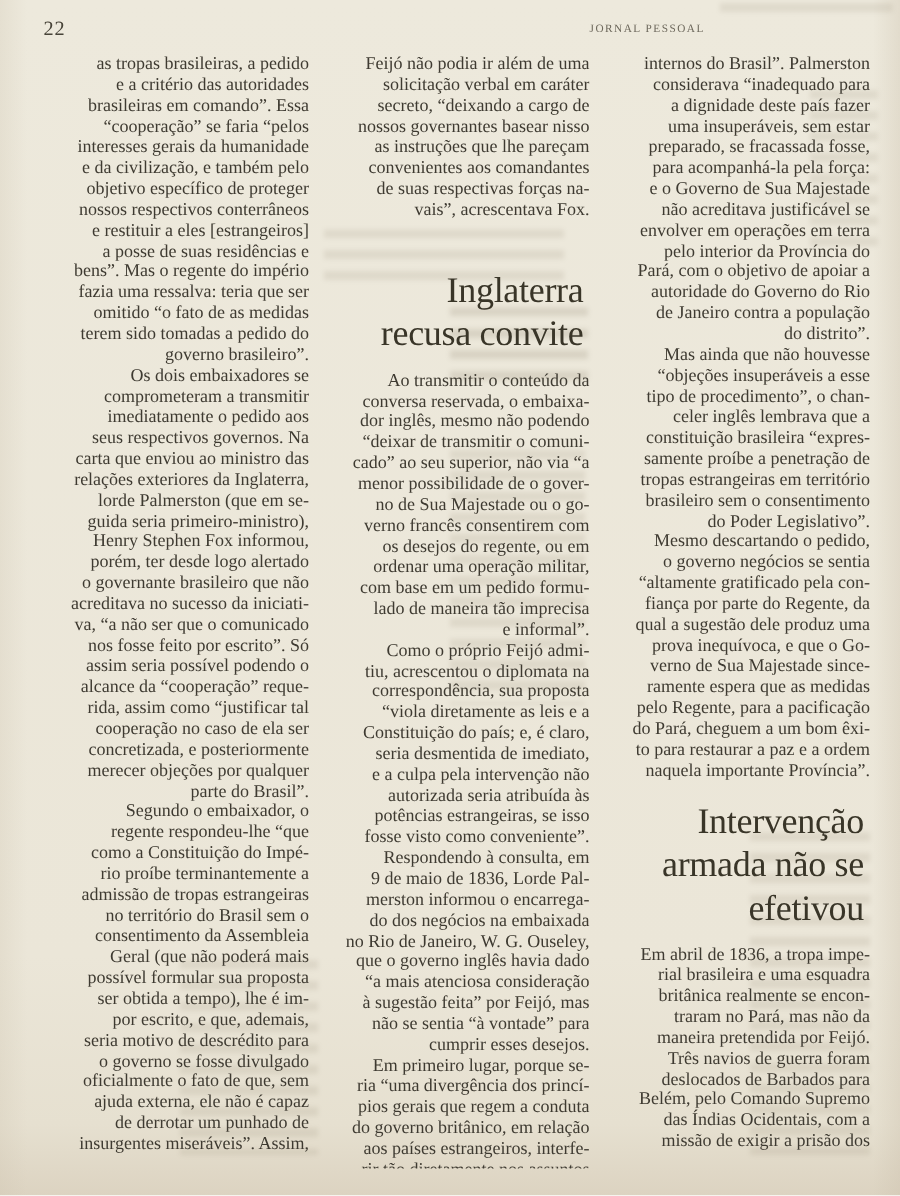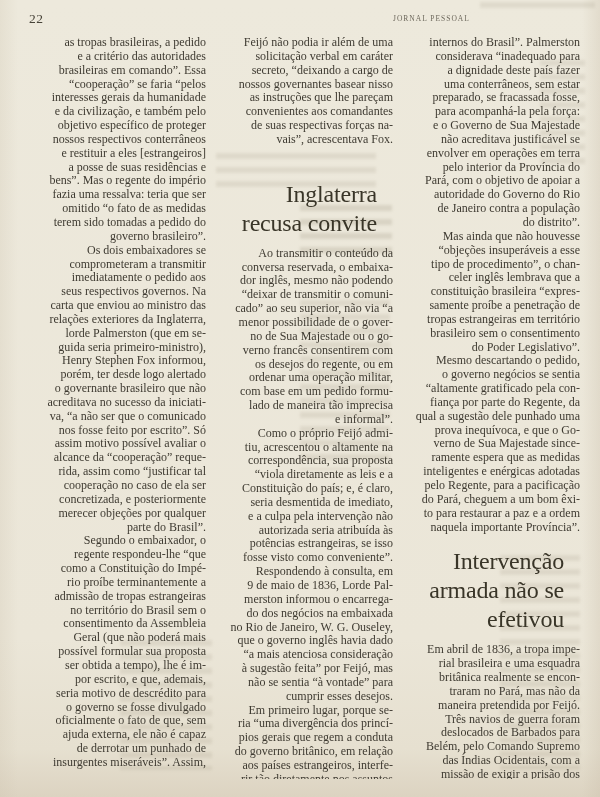--- a/index.html
+++ b/index.html
@@ -29,21 +29,21 @@
     position: absolute; left: 30px; top: 36px; right: 20px; bottom: 18px;
     display: flex; gap: 11px; overflow: hidden;
   }
   .column { flex: 1 1 0; min-width: 0; overflow: hidden; }
   .para { margin: 0; }
   .line {
     font-size: 12px; line-height: 13.85px;
     color: #3e3a31; white-space: nowrap;
   }
   .para.indent .line:first-child { padding-left: 13px; font-family: Liberation Serif, serif; }
-  .heading { margin: 16px; padding: 0; }
+  .heading { margin: 4px; padding: 0; }
   .col-1 .heading { margin-top: 33px; margin-bottom: 9px; }
   .col-2 .heading { margin-top: 13px; margin-bottom: 9px; }
   .heading-line {
     font-size: 24px; line-height: 29px; font-weight: 400;
     color: #393528; letter-spacing: -0.2px; white-space: nowrap;
   }
   
   .ghost {
     position: absolute; pointer-events: none;
     filter: blur(1.6px); opacity: .14;
@@ -96,21 +96,21 @@
           <div class="line">carta que enviou ao ministro das</div>
           <div class="line">relações exteriores da Inglaterra,</div>
           <div class="line">lorde Palmerston (que em se-</div>
           <div class="line">guida seria primeiro-ministro),</div>
           <div class="line">Henry Stephen Fox informou,</div>
           <div class="line">porém, ter desde logo alertado</div>
           <div class="line">o governante brasileiro que não</div>
           <div class="line">acreditava no sucesso da iniciati-</div>
           <div class="line">va, “a não ser que o comunicado</div>
           <div class="line">nos fosse feito por escrito”. Só</div>
-          <div class="line">assim motivo possível avaliar o</div>
+          <div class="line">assim seria possível podendo o</div>
           <div class="line">alcance da “cooperação” reque-</div>
           <div class="line">rida, assim como “justificar tal</div>
           <div class="line">cooperação no caso de ela ser</div>
           <div class="line">concretizada, e posteriormente</div>
           <div class="line">merecer objeções por qualquer</div>
           <div class="line">parte do Brasil”.</div>
         </div>
         <div class="para indent">
           <div class="line">Segundo o embaixador, o</div>
           <div class="line">regente respondeu-lhe “que</div>
@@ -156,21 +156,21 @@
           <div class="line">no de Sua Majestade ou o go-</div>
           <div class="line">verno francês consentirem com</div>
           <div class="line">os desejos do regente, ou em</div>
           <div class="line">ordenar uma operação militar,</div>
           <div class="line">com base em um pedido formu-</div>
           <div class="line">lado de maneira tão imprecisa</div>
           <div class="line">e informal”.</div>
         </div>
         <div class="para indent">
           <div class="line">Como o próprio Feijó admi-</div>
-          <div class="line">tiu, acrescentou o altamente na</div>
+          <div class="line">tiu, acrescentou o diplomata na</div>
           <div class="line">correspondência, sua proposta</div>
           <div class="line">“viola diretamente as leis e a</div>
           <div class="line">Constituição do país; e, é claro,</div>
           <div class="line">seria desmentida de imediato,</div>
           <div class="line">e a culpa pela intervenção não</div>
           <div class="line">autorizada seria atribuída às</div>
           <div class="line">potências estrangeiras, se isso</div>
           <div class="line">fosse visto como conveniente”.</div>
         </div>
         <div class="para indent">
@@ -192,21 +192,21 @@
           <div class="line">do governo britânico, em relação</div>
           <div class="line">aos países estrangeiros, interfe-</div>
           <div class="line">rir tão diretamente nos assuntos</div>
         </div>
       </div>
       <div class="column col-2">
         <div class="para">
           <div class="line">internos do Brasil”. Palmerston</div>
           <div class="line">considerava “inadequado para</div>
           <div class="line">a dignidade deste país fazer</div>
-          <div class="line">uma conterrâneos, sem estar</div>
+          <div class="line">uma insuperáveis, sem estar</div>
           <div class="line">preparado, se fracassada fosse,</div>
           <div class="line">para acompanhá-la pela força:</div>
           <div class="line">e o Governo de Sua Majestade</div>
           <div class="line">não acreditava justificável se</div>
           <div class="line">envolver em operações em terra</div>
           <div class="line">pelo interior da Província do</div>
           <div class="line">Pará, com o objetivo de apoiar a</div>
           <div class="line">autoridade do Governo do Rio</div>
           <div class="line">de Janeiro contra a população</div>
           <div class="line">do distrito”.</div>
@@ -220,25 +220,24 @@
           <div class="line">samente proíbe a penetração de</div>
           <div class="line">tropas estrangeiras em território</div>
           <div class="line">brasileiro sem o consentimento</div>
           <div class="line">do Poder Legislativo”.</div>
         </div>
         <div class="para indent">
           <div class="line">Mesmo descartando o pedido,</div>
           <div class="line">o governo negócios se sentia</div>
           <div class="line">“altamente gratificado pela con-</div>
           <div class="line">fiança por parte do Regente, da</div>
-          <div class="line">qual a sugestão dele punhado uma</div>
+          <div class="line">qual a sugestão dele produz uma</div>
           <div class="line">prova inequívoca, e que o Go-</div>
           <div class="line">verno de Sua Majestade since-</div>
           <div class="line">ramente espera que as medidas</div>
-          <div class="line">inteligentes e enérgicas adotadas</div>
           <div class="line">pelo Regente, para a pacificação</div>
           <div class="line">do Pará, cheguem a um bom êxi-</div>
           <div class="line">to para restaurar a paz e a ordem</div>
           <div class="line">naquela importante Província”.</div>
         </div>
         <div class="heading">
           <div class="heading-line">Intervenção</div>
           <div class="heading-line">armada não se</div>
           <div class="heading-line">efetivou</div>
         </div>

